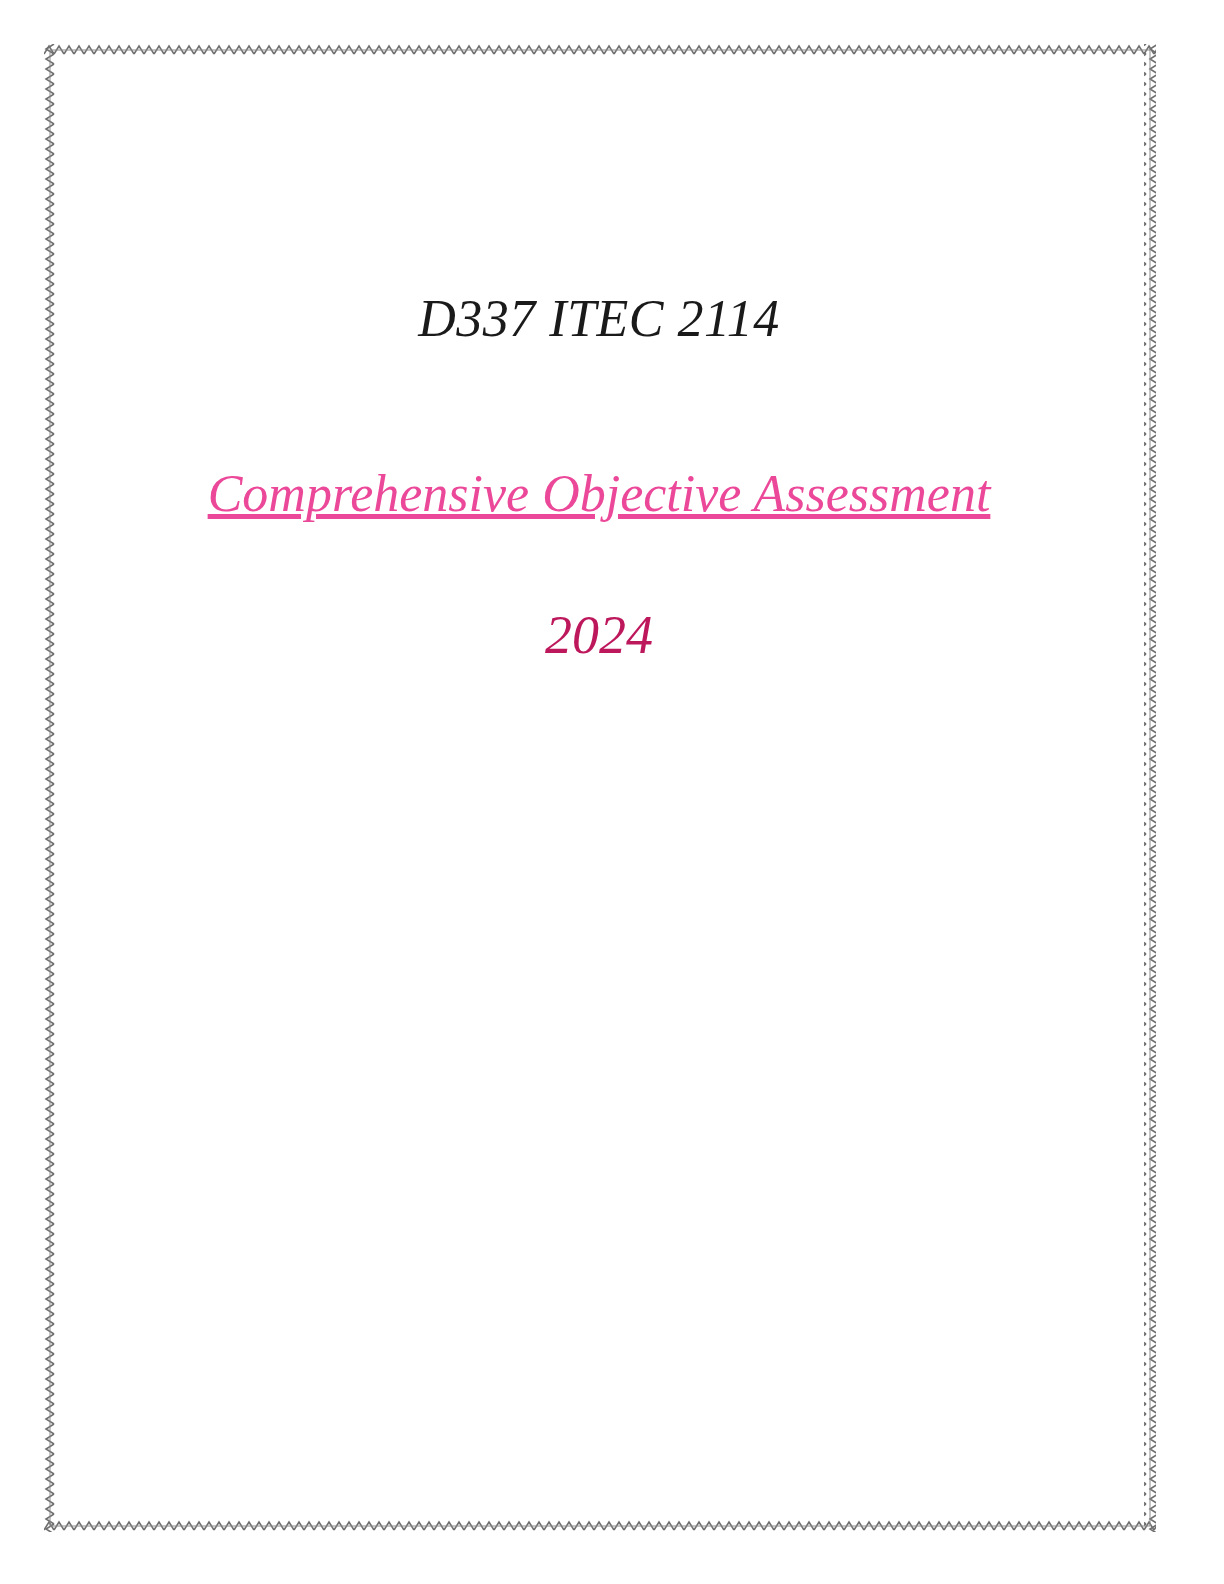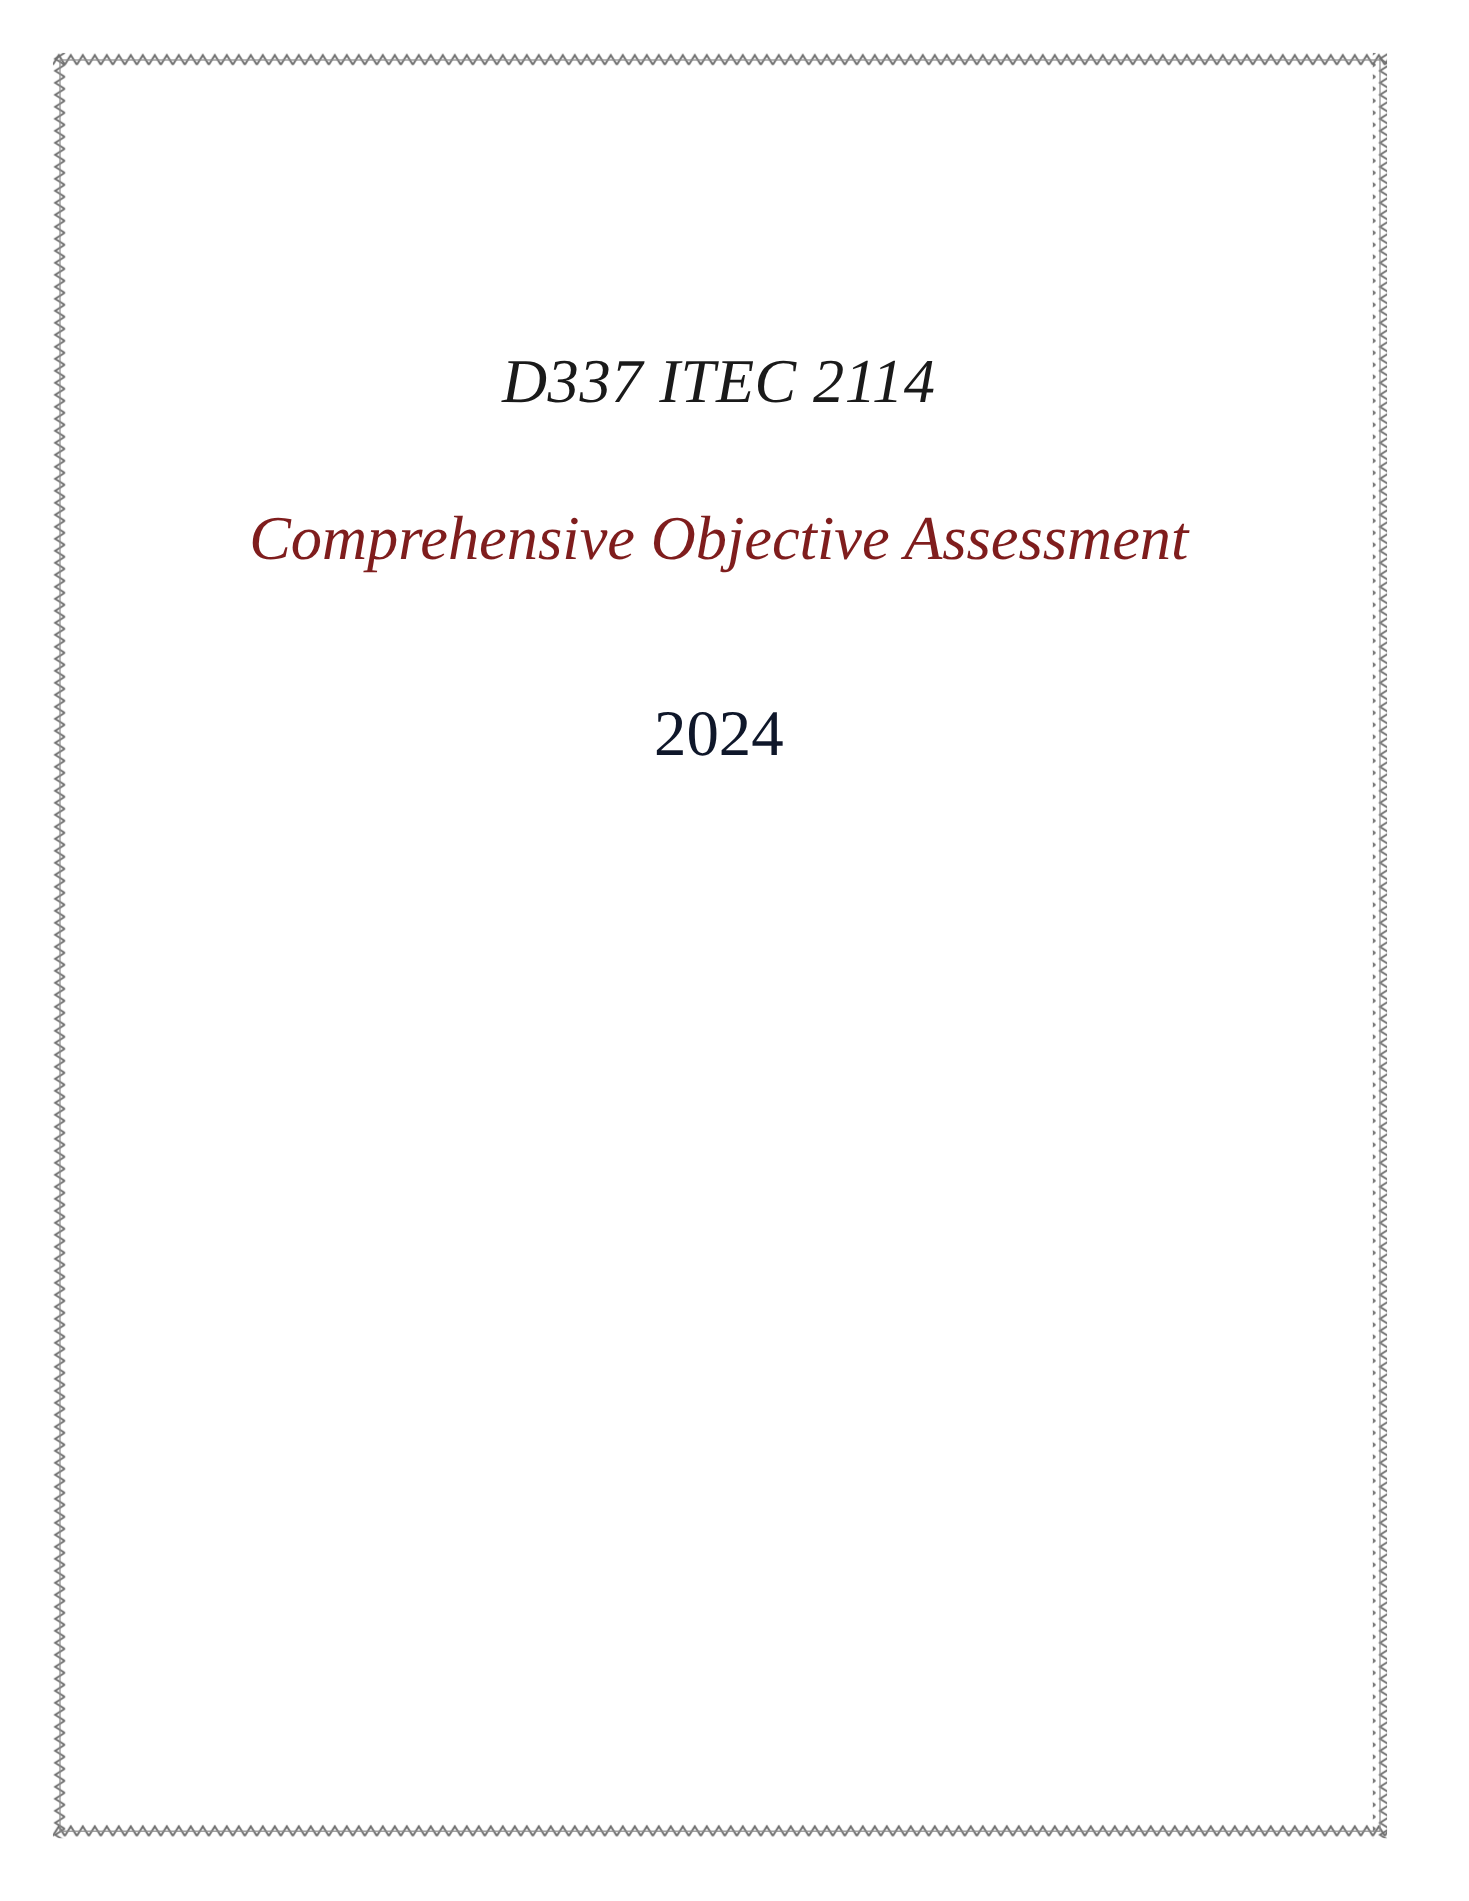--- a/index.html
+++ b/index.html
@@ -68,34 +68,36 @@
     margin-top: 180px;
     font-size: 66px;
     font-style: normal;
     font-weight: 400;
     line-height: 1.1;
     color: #111111;
     letter-spacing: 0.2px;
   }
 
   .doc-subtitle {
-    margin-top: 70px;
+    margin-top: 114px;
     font-size: 52px;
     font-style: italic;
     font-weight: 400;
     line-height: 1.28;
-    color: #7f1d1d;
+    color: #ec4899;
     max-width: 820px;
+    text-decoration: underline;
   }
 
   .doc-year {
-    margin-top: 96px;
+    margin-top: 76px;
     font-size: 54px;
+    font-style: italic;
     font-weight: 400;
-    color: #0f172a;
+    color: #be185d;
   }
 </style>
 </head>
 <body>
 
 <div class="page">
 
   <div class="border-frame">
     <svg viewBox="0 0 1112 1488" preserveAspectRatio="none" aria-hidden="true">
       <defs>

